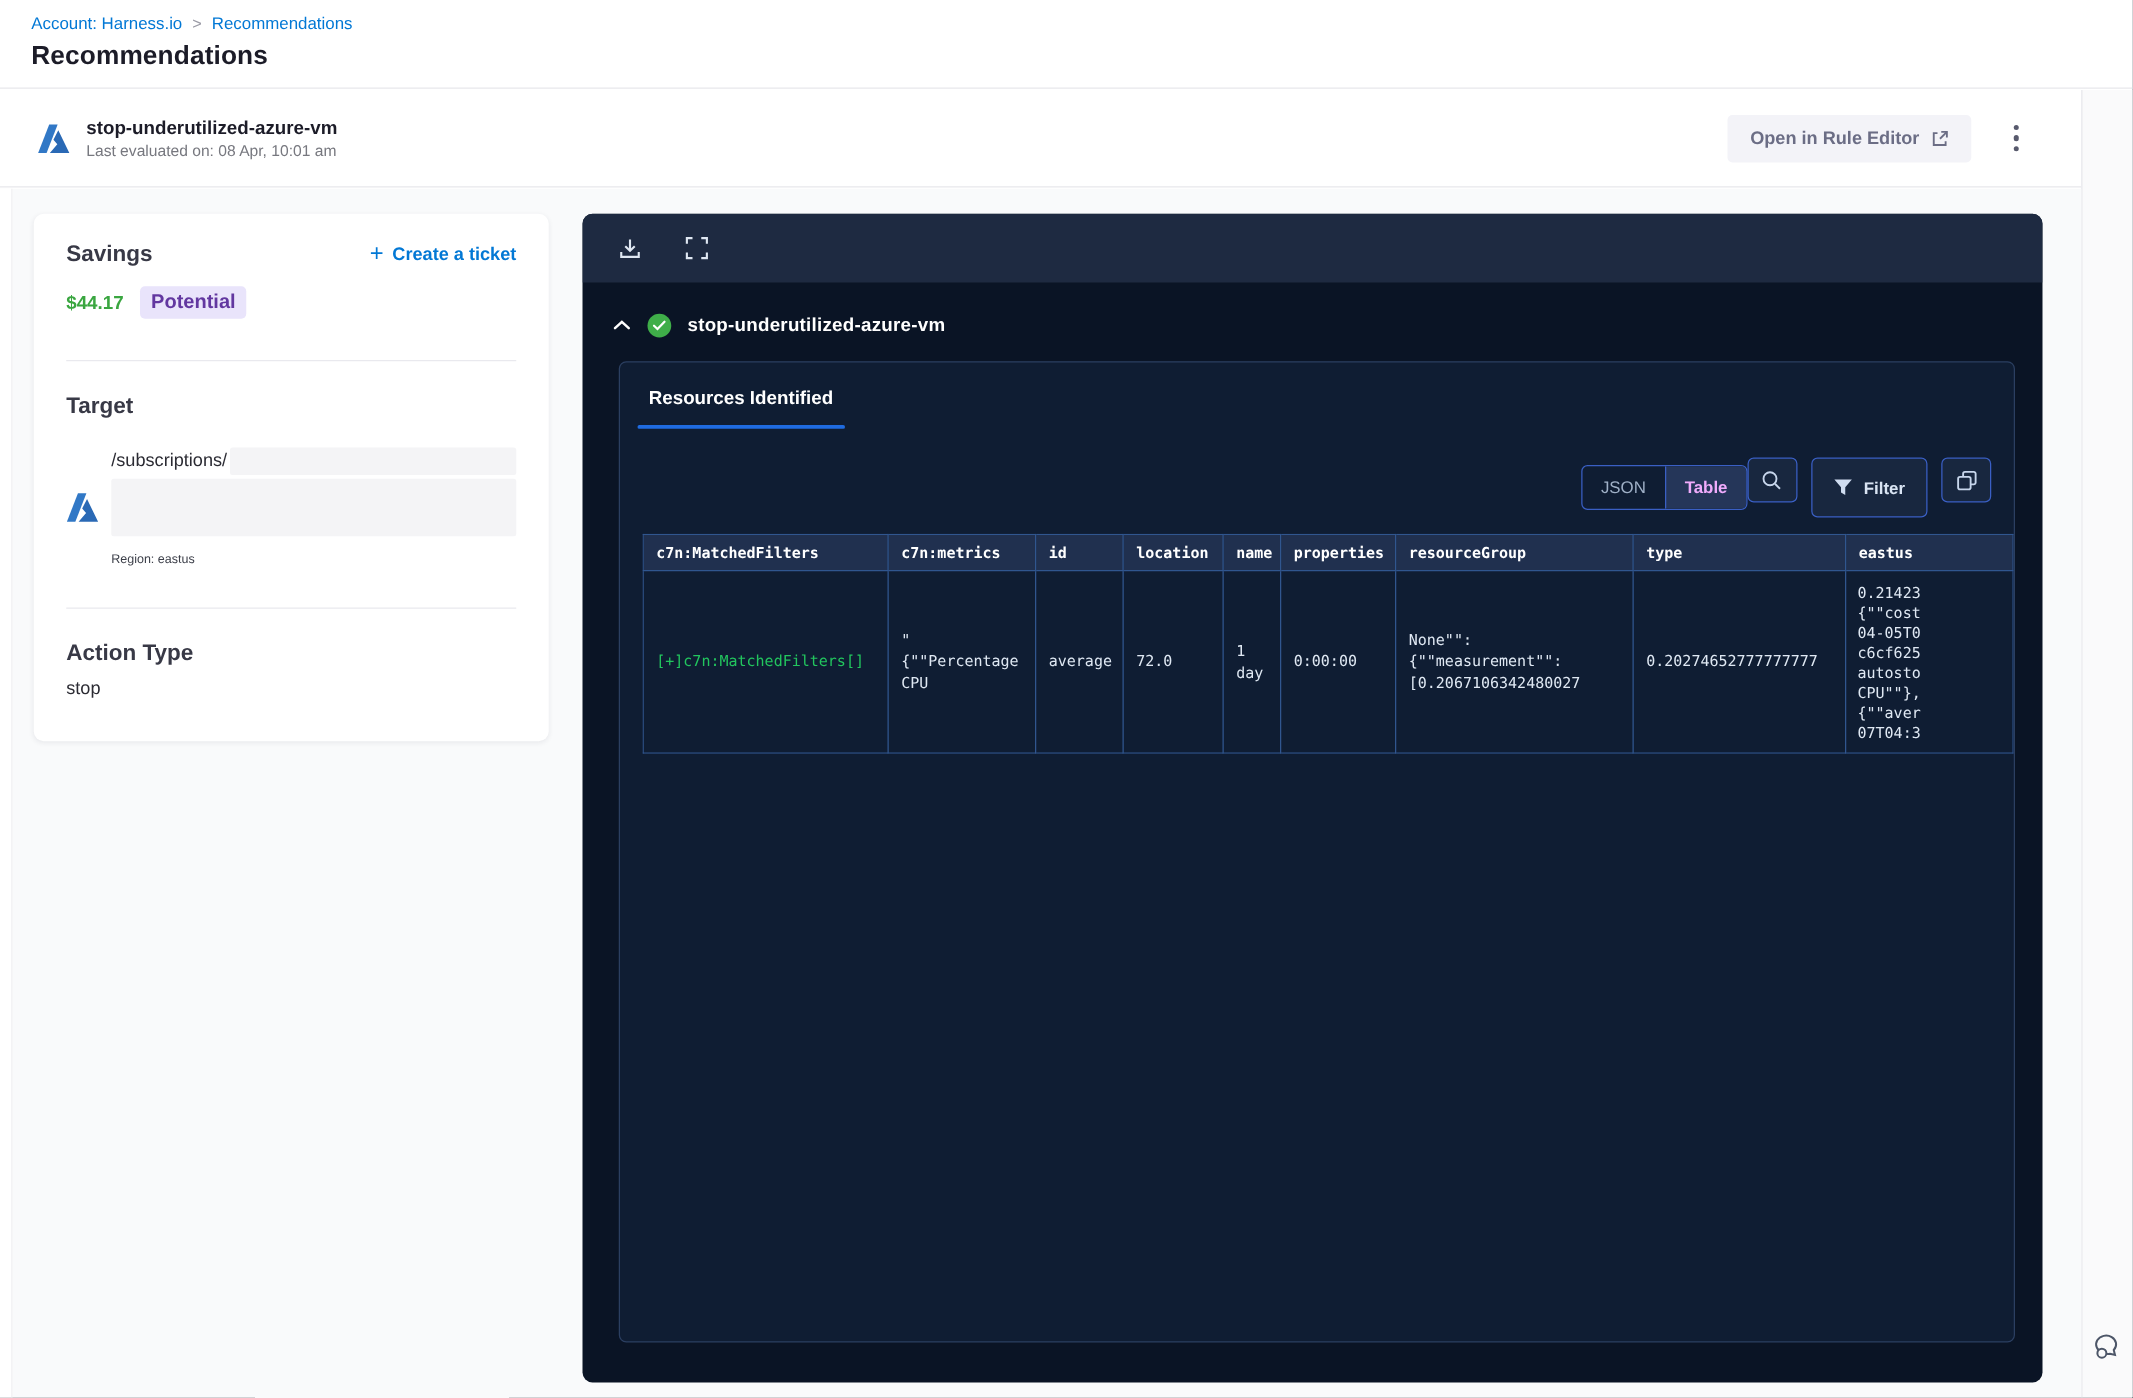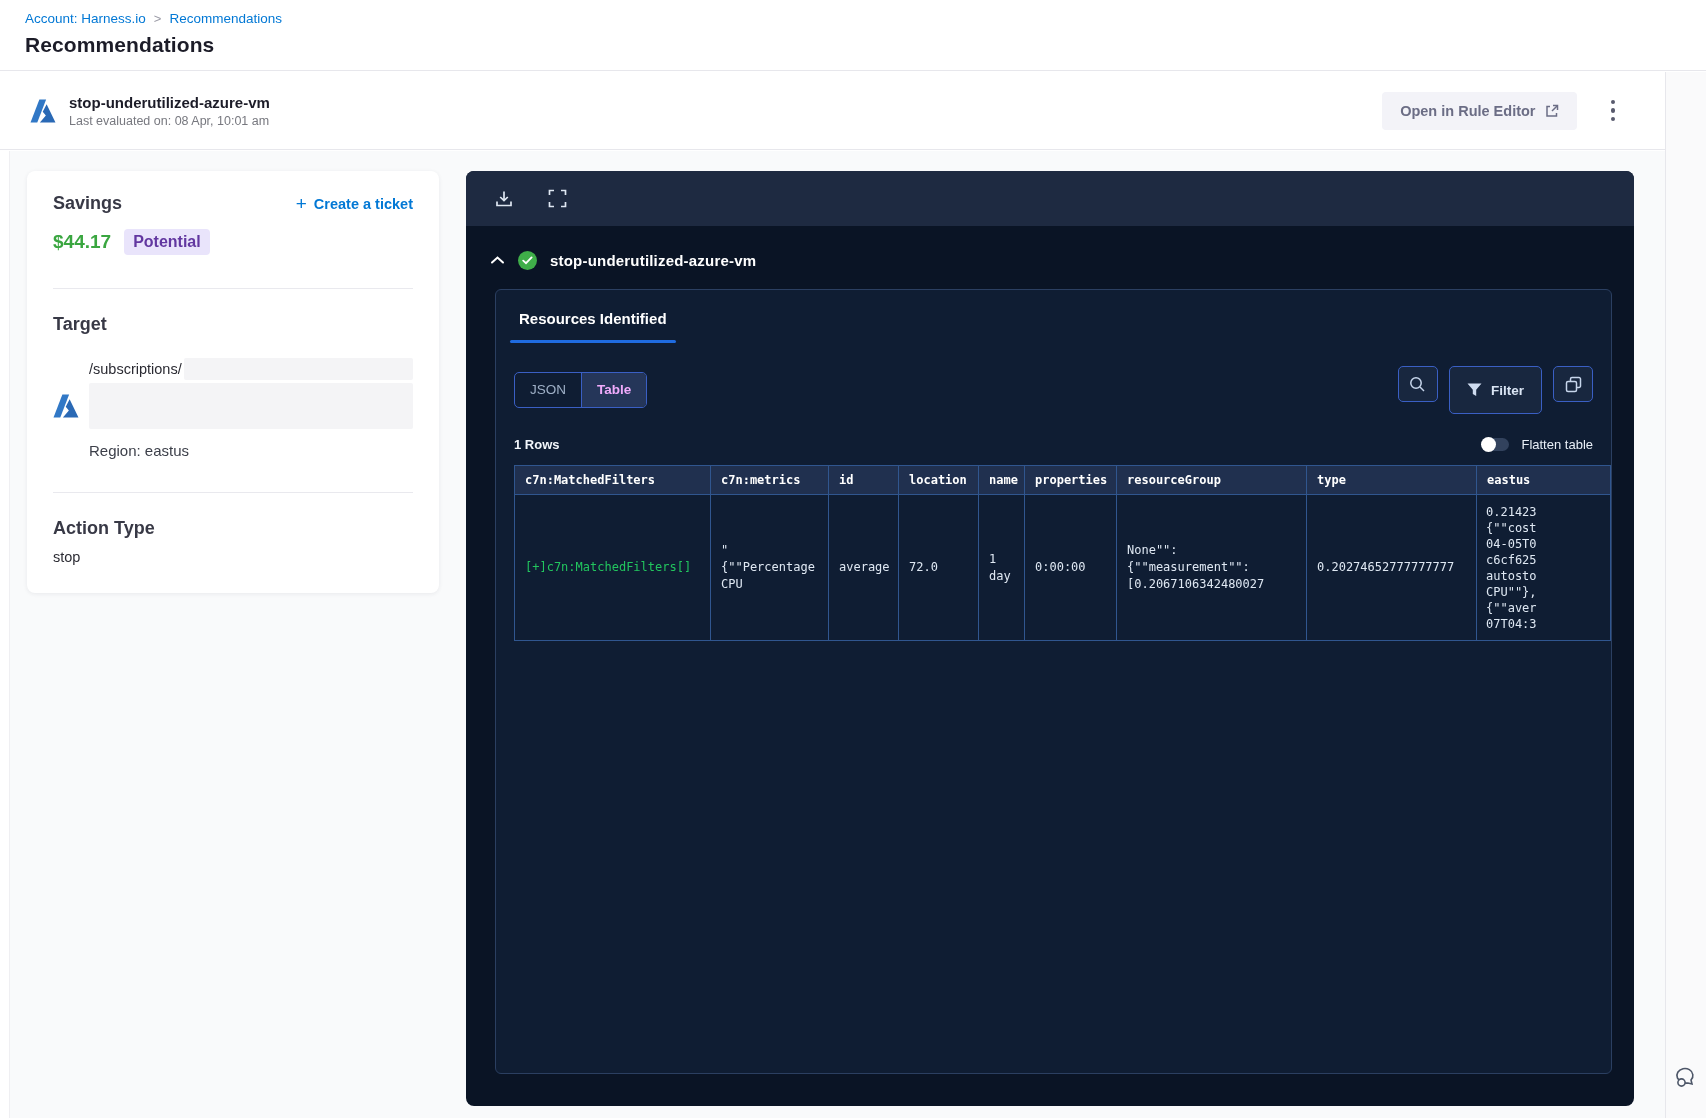--- a/index.html
+++ b/index.html
@@ -30,50 +30,50 @@
   .content { position:absolute; left:0; top:151px; width:1665px; height:967px; background:#f9fafb; }
   .left-gutter { position:absolute; left:0; top:0; width:10px; height:100%; background:#fff; border-right:1px solid #efeff2; }
 
   
   .card { position:absolute; left:27px; top:20px; width:412px; height:422px; background:#fff; border-radius:8px; box-shadow:0 1px 4px rgba(40,41,61,.08); padding:22px 26px; }
   .card-row1 { display:flex; justify-content:space-between; align-items:center; }
   .lbl { font-size:18px; font-weight:700; color:#383946; }
   .create-ticket { display:flex; align-items:center; gap:7px; color:#0278d5; font-size:14.5px; font-weight:700; cursor:pointer; }
   .create-ticket .plus { font-size:19px; font-weight:400; line-height:14px; }
   .amount-row { margin-top:15px; display:flex; align-items:center; gap:13px; }
-  .amount { font-size:19px; font-weight:700; color:#3aa640; }
+  .amount { font-size:15px; font-weight:700; color:#3aa640; }
   .badge { background:#e9e4fb; color:#6237a0; font-size:16px; font-weight:600; padding:4px 9px; border-radius:4px; }
   .hr { border:none; border-top:1px solid #e9e9ee; margin-top:33px; }
   .target-lbl { margin-top:25px; }
   .target-line1 { margin:23px 0 0 36px; display:flex; align-items:center; }
   .target-path { font-size:14.5px; color:#2b2b33; white-space:nowrap; }
   .redact { background:#f4f4f6; border-radius:2px; }
   .r1 { flex:1; height:22px; margin-left:2px; }
   .target-line2 { margin-top:3px; display:flex; align-items:center; }
   .r2 { flex:1; height:46px; margin-left:10px; }
-  .region { margin:13px 0 0 36px; font-size:15px; color:#3c3f49; }
+  .region { margin:13px 0 0 36px; font-size:10px; color:#3c3f49; }
   .action-lbl { margin-top:25px; }
   .action-val { margin-top:10px; font-size:14.5px; color:#2b2b33; }
 
   
   .panel { position:absolute; left:466px; top:20px; width:1168px; height:935px; background:#0a1425; border-radius:8px; overflow:hidden; }
   .panel-toolbar { height:55px; background:#1e2a41; display:flex; align-items:center; gap:34px; padding-left:28px; }
   .tool-btn { cursor:pointer; display:flex; align-items:center; justify-content:center; }
   .panel-title-row { margin:21px 0 0 24px; height:26px; display:flex; align-items:center; gap:13px; }
   .chev-btn { cursor:pointer; display:flex; align-items:center; }
   .check-circle { width:19px; height:19px; border-radius:50%; background:#3fae49; display:flex; align-items:center; justify-content:center; }
   .panel-rule-name { font-size:15px; font-weight:700; color:#fff; letter-spacing:.2px; }
 
   
   .inner-card { margin:16px 22px 0 29px; height:785px; background:#0f1d33; border:1px solid #2b3f61; border-radius:6px; position:relative; overflow:hidden; padding-top:20px; }
   .tab-wrap { display:inline-block; margin-left:14px; cursor:pointer; }
   .tab-label { padding:0 9px; font-size:15px; font-weight:600; color:#fff; }
   .tab-underline { height:3px; background:#1f6be0; border-radius:2px; margin-top:13px; }
 
-  .controls { margin:23px 18px 0 18px; display:flex; justify-content:space-between; align-items:center; }
+  .controls { margin:23px 18px 0 18px; display:flex; justify-content:flex-end; align-items:center; }
   .segmented { display:flex; border:1px solid #3a5fc4; border-radius:5px; overflow:hidden; height:36px; }
   .seg { padding:0 15px; line-height:34px; font-size:13.5px; cursor:pointer; }
   .seg-json { color:#9fb0c7; background:transparent; }
   .seg-table { color:#f0abfc; font-weight:700; background:#253659; border-left:1px solid #3a5fc4; }
   .ctrl-right { display:flex; gap:11px; }
   .icon-btn { width:40px; height:36px; background:#18273f; border:1px solid #3a5fc4; border-radius:5px; display:flex; align-items:center; justify-content:center; cursor:pointer; }
   .filter-btn { height:48px; padding:0 17px; background:#18273f; border:1px solid #3a5fc4; border-radius:5px; display:flex; align-items:center; gap:9px; color:#d9e4f3; font-size:13.5px; font-weight:600; cursor:pointer; font-family:"Liberation Sans",sans-serif; }
 
   .rows-line { margin:23px 18px 0 18px; display:flex; justify-content:space-between; align-items:center; }
   .rows-count { font-size:13px; font-weight:700; color:#f2f6fb; }
@@ -245,29 +245,20 @@
             <span>
               <svg width="17" height="17" viewBox="0 0 17 17" fill="none" stroke="#c7d6ec" stroke-width="1.5">
                 <rect x="1.5" y="5.5" width="10" height="10" rx="1.5"></rect>
                 <path d="M5.5 5.5 V3 a1.5 1.5 0 0 1 1.5 -1.5 H14 a1.5 1.5 0 0 1 1.5 1.5 V10 a1.5 1.5 0 0 1 -1.5 1.5 H11.5"></path>
               </svg>
             </span>
           </div>
         </div>
       </div>
 
-      <div class="rows-line">
-        <div class="rows-count">1 Rows</div>
-        <div class="flatten">
-          <div class="toggle">
-              <div class="knob"></div>
-            </div>
-          <div class="flatten-lbl">Flatten table</div>
-        </div>
-      </div>
 
       <div class="tbl-wrap">
         <table>
           <colgroup>
             <col style="width:196px">
               <col style="width:118px">
               <col style="width:70px">
               <col style="width:80px">
             <col style="width:46px">
               <col style="width:92px">

